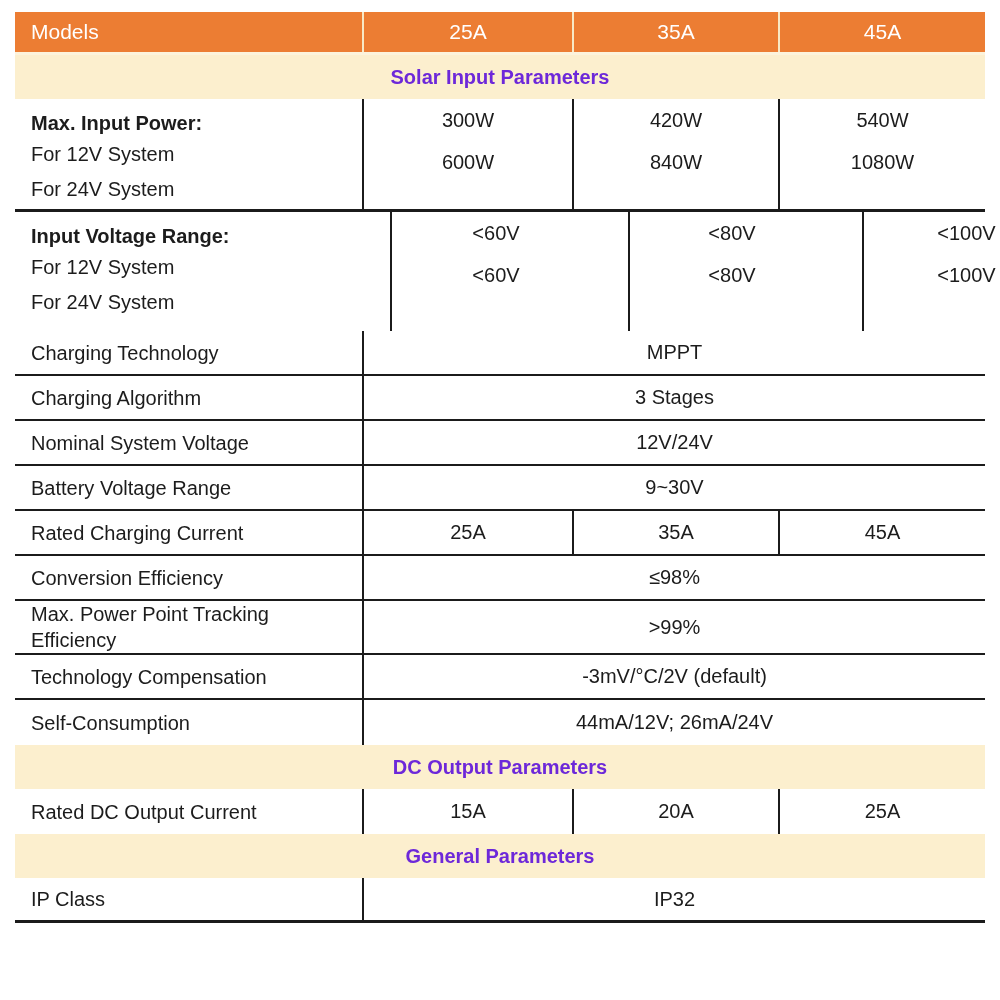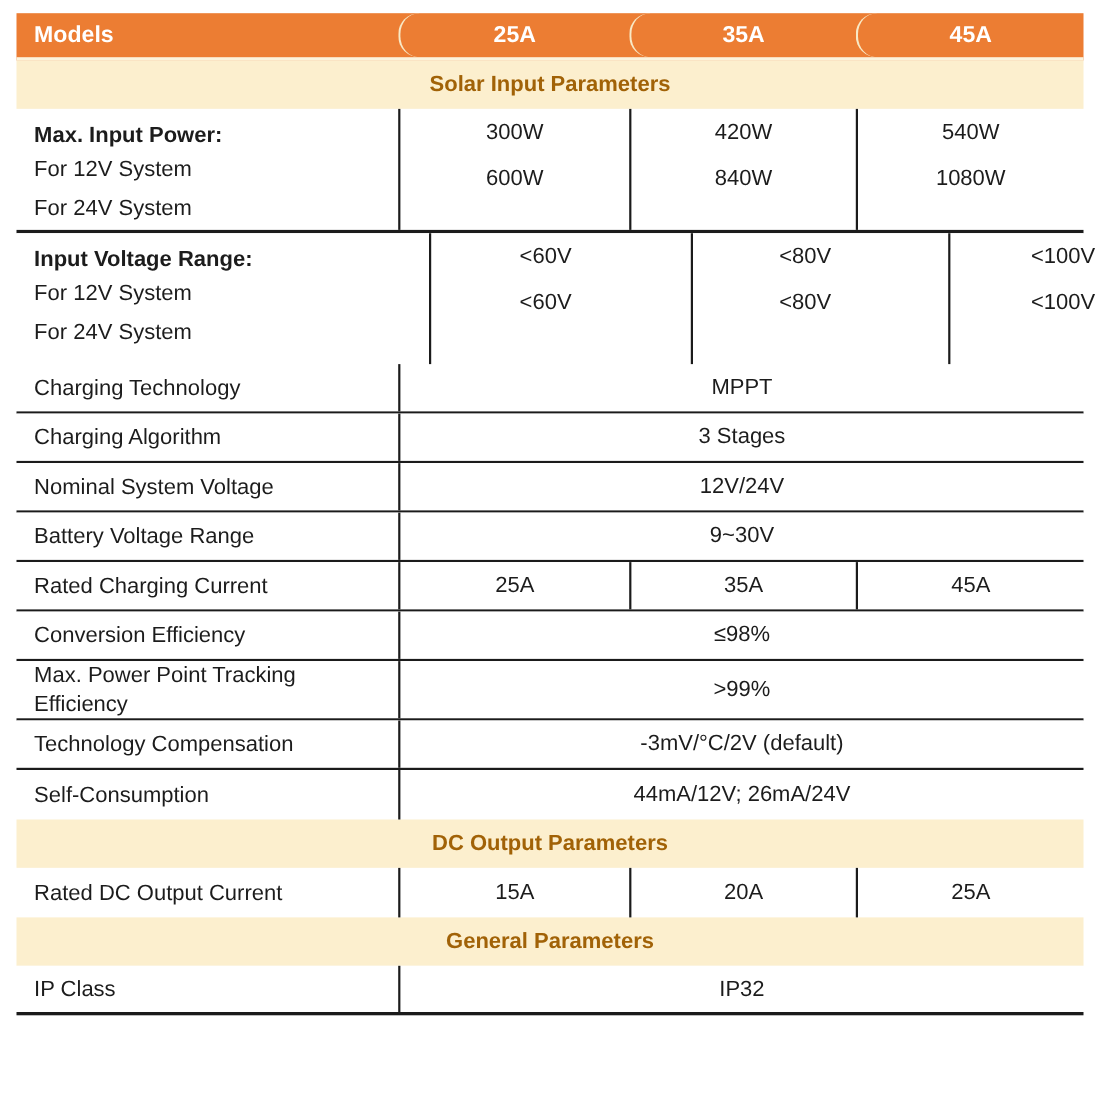--- a/index.html
+++ b/index.html
@@ -11,27 +11,27 @@
   .page{width:1000px;height:1000px;position:relative;overflow:hidden;background:#fff;}
   .spec-table{
     position:absolute;left:15px;top:12px;width:970px;
     font-size:20px;
   }
   .row{display:grid;grid-template-columns:347px 210px 206px 207px;box-sizing:border-box;}
   .row>div{box-sizing:border-box;display:flex;align-items:center;}
 
   
   .hdr{height:43px;background:#EC7D33;border-bottom:3px solid #FCF3DC;}
-  .hdr .hcell{color:#ffffff;font-weight:bold;font-size:21px;border-radius:19px;}
+  .hdr .hcell{color:#ffffff;font-weight:normal;font-size:21px;}
   .hdr .c0{padding-left:16px;}
   .hdr .cv{justify-content:center;border-left:2px solid #F8E9C6;}
 
   
   .band{background:#FCEFCE;height:44px;}
-  .band .bandtxt{grid-column:1 / span 4;justify-content:center;font-weight:bold;font-size:20px;color:#a16207;}
+  .band .bandtxt{grid-column:1 / span 4;justify-content:center;font-weight:bold;font-size:20px;color:#6d28d9;}
 
   
   .r{background:#fff;}
   .r .c0{padding-left:16px;padding-right:34px;line-height:26px;}
   .r .vspan{grid-column:2 / span 3;justify-content:center;border-left:2px solid #1b1b1b;}
   .r .cv{justify-content:center;border-left:2px solid #1b1b1b;}
   .h44{min-height:45px;}
   .h55{min-height:54px;}
   .bb2{border-bottom:2px solid #1b1b1b;}
   .bb3{border-bottom:3px solid #1b1b1b;}

